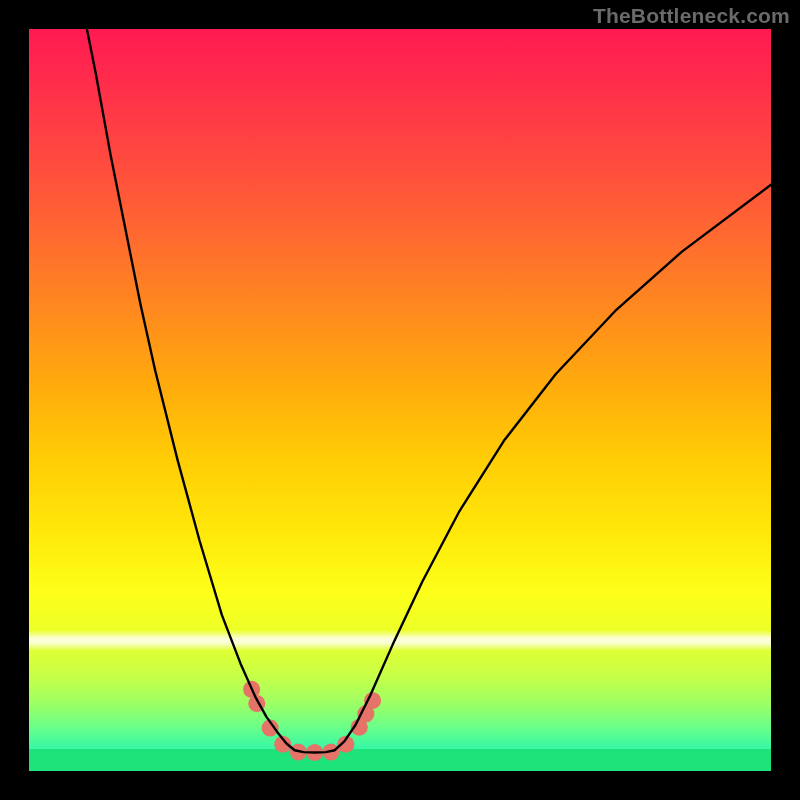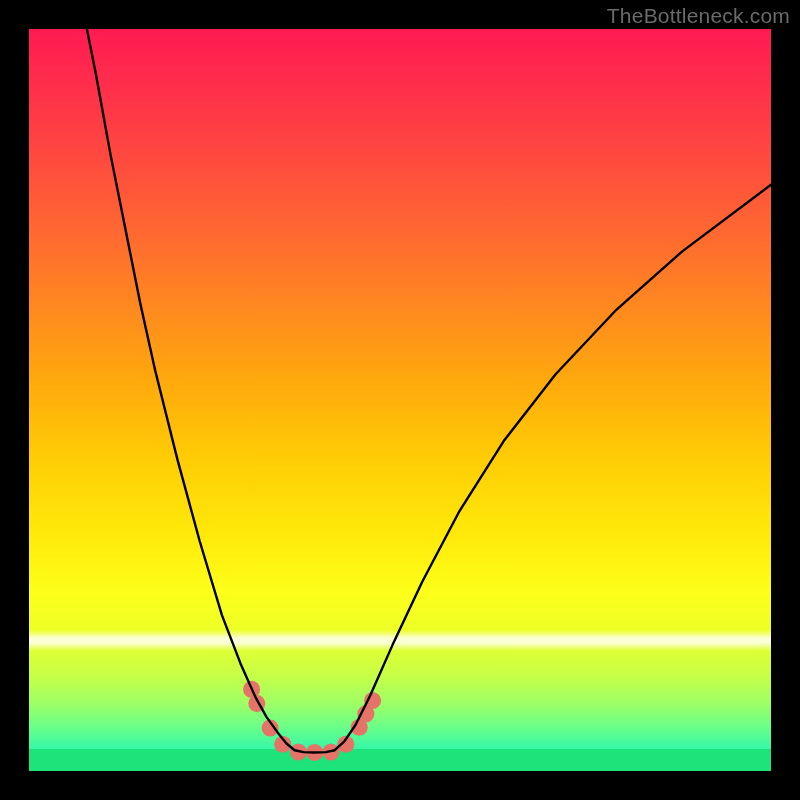--- a/index.html
+++ b/index.html
@@ -72,21 +72,21 @@
     background: #1ee37a;
   }
   .watermark {
     position: absolute;
     top: 4px;
     right: 10px;
     font-family: Arial, Helvetica, sans-serif;
     font-size: 21px;
     color: #6a6a6a;
     letter-spacing: 0.2px;
-    font-weight: 400;
+    font-weight: 700;
   }
   svg.curves {
     position: absolute;
     inset: 0;
   }
 </style>
 </head>
 <body>
 
 <div class="frame">

